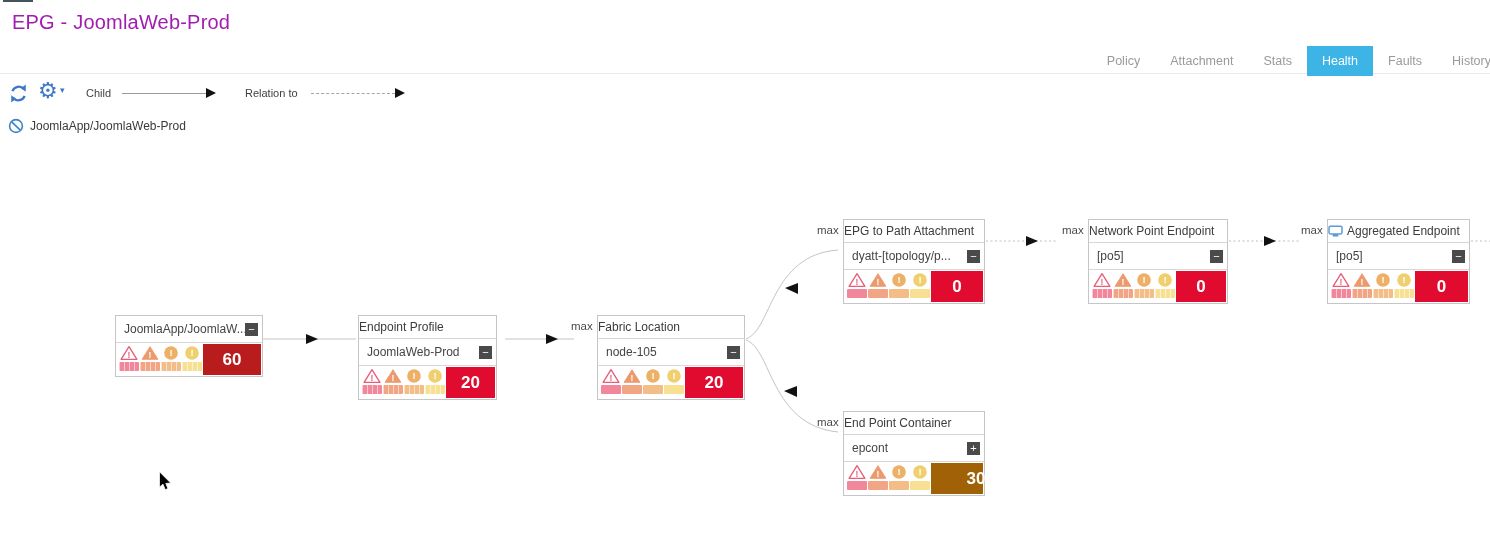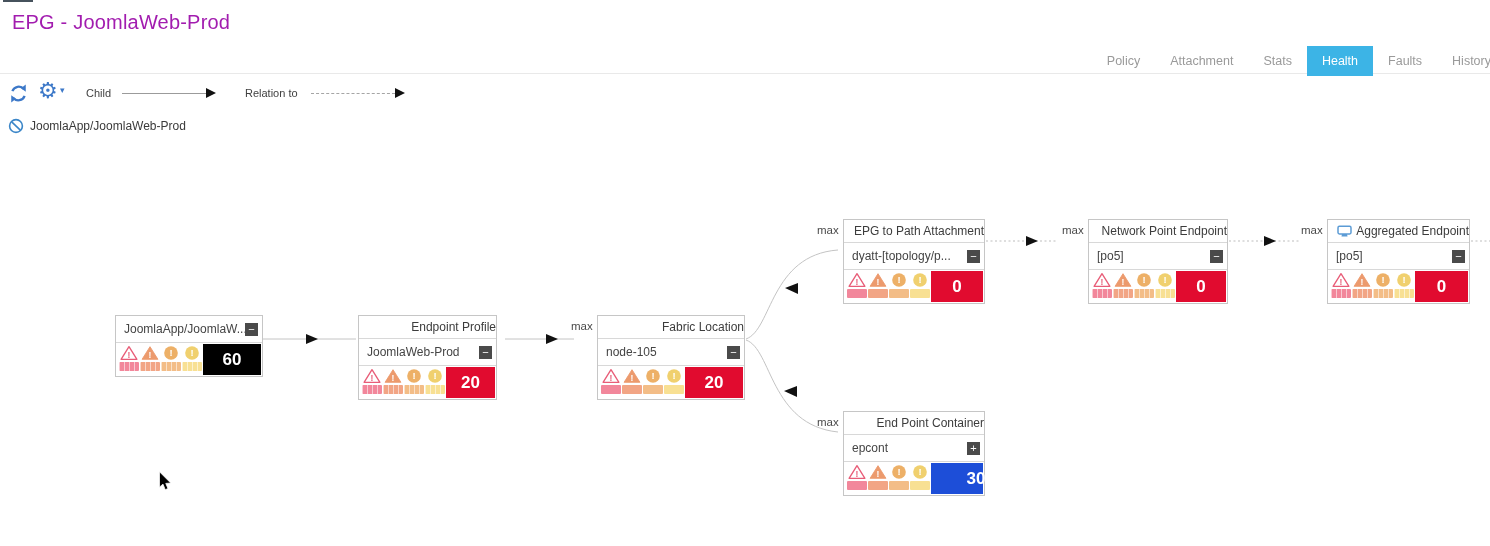--- a/index.html
+++ b/index.html
@@ -30,21 +30,21 @@
   .sel-obj svg{display:block;}
   .sel-obj .lbl{font-size:12px;color:#3a3a3a;}
   
   #edges{position:absolute;left:0;top:0;z-index:1;}
   .e-solid{fill:none;stroke:#c4c4c4;stroke-width:1;}
   .e-dot{fill:none;stroke:#bdbdbd;stroke-width:1;stroke-dasharray:2 2.5;}
   .e-arrow{fill:#111;}
   
   .node{position:absolute;background:#fff;border:1px solid #c6c6c6;z-index:2;box-sizing:border-box;cursor:pointer;}
   .max-label{position:absolute;left:-27px;top:4px;font-size:11.5px;color:#4a4a4a;}
-  .n-header{height:22px;border-bottom:1px solid #d8d8d8;display:flex;align-items:center;justify-content:flex-end;gap:4px;font-size:12px;color:#3c3c3c;white-space:nowrap;overflow:visible;}
+  .n-header{height:22px;border-bottom:1px solid #d8d8d8;display:flex;align-items:center;justify-content:flex-start;gap:4px;font-size:12px;color:#3c3c3c;white-space:nowrap;overflow:visible;}
   .n-header svg{flex:none;}
   .n-name{height:26px;border-bottom:1px solid #d8d8d8;display:flex;align-items:center;padding:0 4px 0 8px;font-size:12px;color:#444;}
   .n-name-text{flex:1 1 auto;overflow:hidden;white-space:nowrap;}
   .n-toggle{flex:none;width:13px;height:13px;background:#4a4a4a;color:#fff;font-size:11px;line-height:12px;text-align:center;cursor:pointer;user-select:none;}
   .n-status{height:31px;position:relative;padding:2px 0 0 3px;box-sizing:content-box;}
   .sev-list{display:flex;gap:1px;}
   .sev{width:20px;flex:none;}
   .sev svg{width:18px;height:16px;display:block;margin:0 auto;}
   .sev-bar{display:block;height:9px;width:20px;margin-top:1px;border-radius:1px;}
   .seg .sev-bar{background-image:repeating-linear-gradient(90deg, rgba(255,255,255,.55) 0 1px, rgba(255,255,255,0) 1px 5px);}
@@ -141,21 +141,21 @@
             <span class="sev-bar" style="background-color:#f3bd87"></span>
           </div>
           <div class="sev">
             <svg viewBox="0 0 20 17">
               <circle cx="10" cy="8.5" r="7.6" fill="#f0d06e"></circle>
               <text x="10" y="12.2" text-anchor="middle" font-size="10.5" font-weight="bold" fill="#fff">!</text>
             </svg>
             <span class="sev-bar" style="background-color:#f8e093"></span>
           </div>
         </div>
-        <div class="n-score" style="background: #000000;">60</div>
+        <div class="n-score" style="background: #b91c1c;">60</div>
       </div>
     </div>
     <div class="node seg" style="left: 358px; top: 315px; width: 139px;">
       <div class="n-header">
         <span>Endpoint Profile</span>
       </div>
       <div class="n-name">
         <span class="n-name-text">JoomlaWeb-Prod</span>
         <span class="n-toggle">−</span>
       </div>
@@ -402,20 +402,20 @@
             <span class="sev-bar" style="background-color:#f3bd87"></span>
           </div>
           <div class="sev">
             <svg viewBox="0 0 20 17">
               <circle cx="10" cy="8.5" r="7.6" fill="#f0d06e"></circle>
               <text x="10" y="12.2" text-anchor="middle" font-size="10.5" font-weight="bold" fill="#fff">!</text>
             </svg>
             <span class="sev-bar" style="background-color:#f8e093"></span>
           </div>
         </div>
-        <div class="n-score" style="background: #1d4ed8; padding-left: 38px;">30</div>
+        <div class="n-score" style="background: #a16207; padding-left: 38px;">30</div>
       </div>
     </div>
   </div>
 
 <svg class="mouse-cursor" style="left:158px;top:471px" width="14" height="21" viewBox="0 0 12 19">
   <path d="M1 0.7 L1 14.6 L4.2 11.9 L6.2 16.9 L8.7 15.9 L6.7 11.2 L11.2 10.9 Z" fill="#000" stroke="#fff" stroke-width="0.7"></path>
 </svg>
 
 </body></html>

